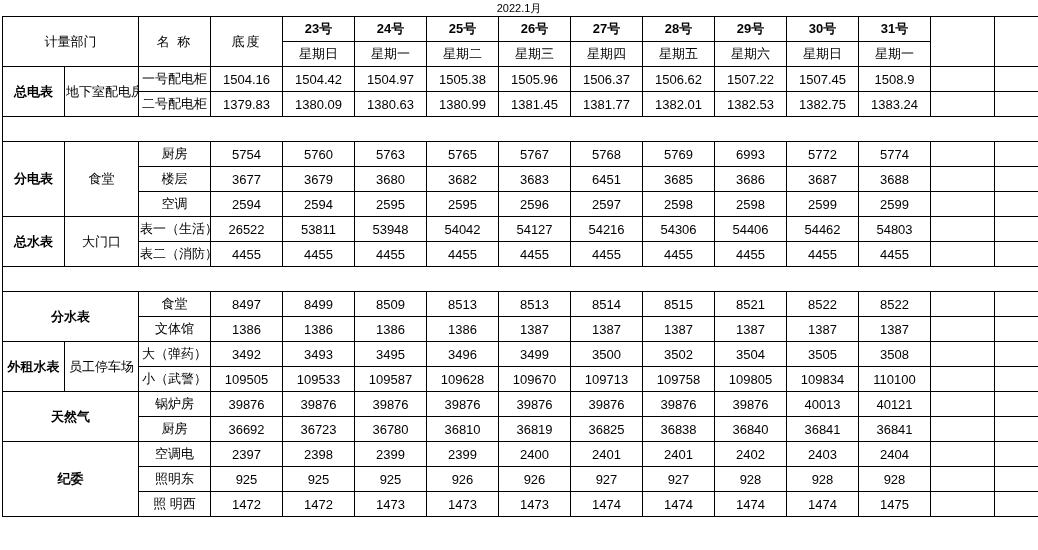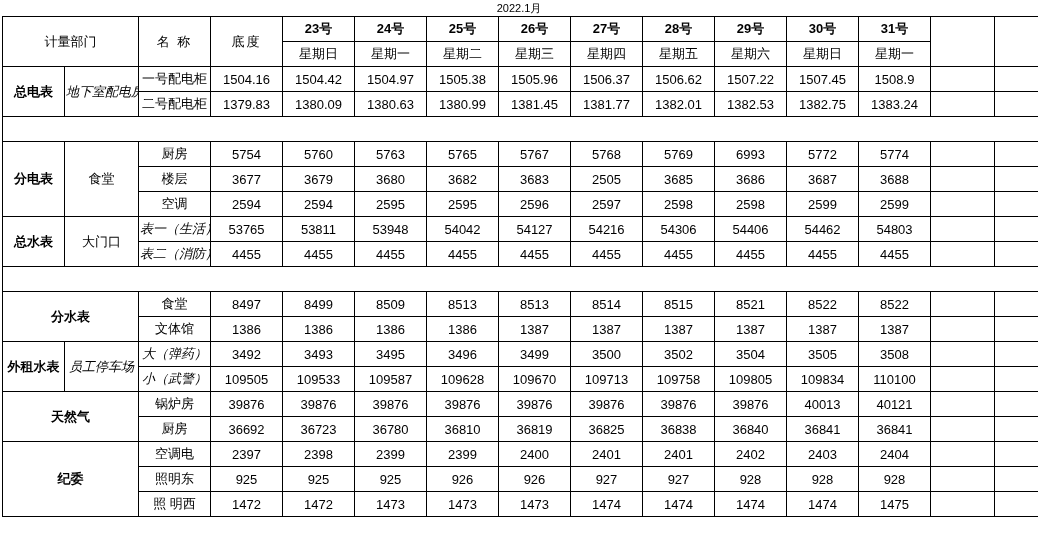--- a/index.html
+++ b/index.html
@@ -75,21 +75,20 @@
   }
   .num {
     font-size: 14px;
   }
   .spacer td {
     height: 14px;
     border: none;
   }
   .small-item {
     font-size: 12px;
-    font-style: italic;
   }
 </style>
 </head>
 <body>
 
 <div class="sheet">
 
   <div class="title-row">2022.1月</div>
 
   <table class="grid">
@@ -197,21 +196,21 @@
       <td class="blankcell"></td>
     </tr>
 
     <tr>
       <td class="item">楼层</td>
       <td class="num">3677</td>
       <td class="num">3679</td>
       <td class="num">3680</td>
       <td class="num">3682</td>
       <td class="num">3683</td>
-      <td class="num">2505</td>
+      <td class="num">6451</td>
       <td class="num">3685</td>
       <td class="num">3686</td>
       <td class="num">3687</td>
       <td class="num">3688</td>
       <td class="blankcell"></td>
       <td class="blankcell"></td>
     </tr>
 
     <tr>
       <td class="item">空调</td>
@@ -226,21 +225,21 @@
       <td class="num">2599</td>
       <td class="num">2599</td>
       <td class="blankcell"></td>
       <td class="blankcell"></td>
     </tr>
 
     <tr>
       <td rowspan="2" class="grp">总水表</td>
       <td rowspan="2" class="sub">大门口</td>
       <td class="small-item">表一（生活）</td>
-      <td class="num">53765</td>
+      <td class="num">26522</td>
       <td class="num">53811</td>
       <td class="num">53948</td>
       <td class="num">54042</td>
       <td class="num">54127</td>
       <td class="num">54216</td>
       <td class="num">54306</td>
       <td class="num">54406</td>
       <td class="num">54462</td>
       <td class="num">54803</td>
       <td class="blankcell"></td>

